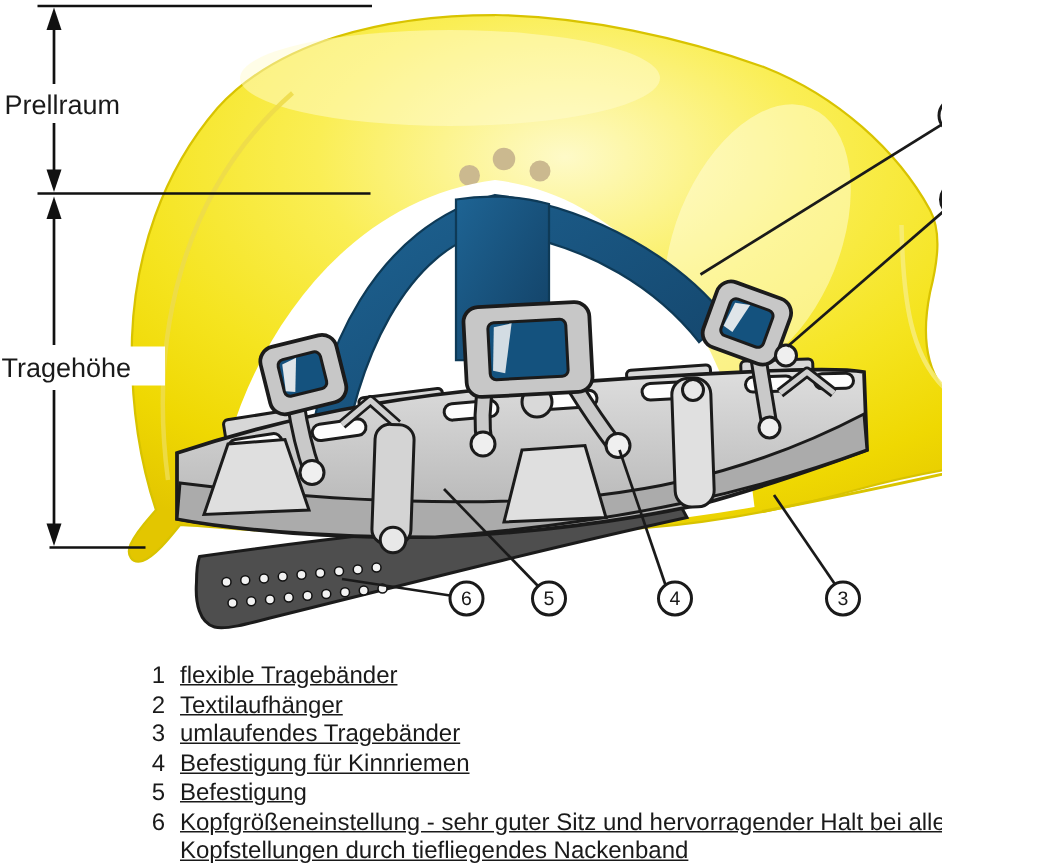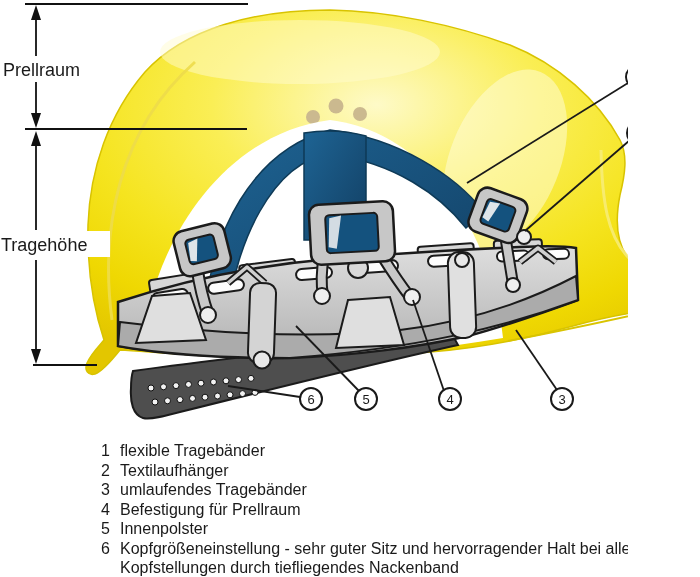--- a/index.html
+++ b/index.html
@@ -2,21 +2,21 @@
 <html><head>
 <meta charset="utf-8">
 <style>
   html,body{margin:0;padding:0;background:#fff;}
   #stage{position:relative;width:628px;height:577px;background:#fff;overflow:hidden;
          font-family:"Liberation Sans",sans-serif;color:#1a1a1a;}
   #stage svg{position:absolute;left:0;top:0;}
   .legend{position:absolute;left:98px;top:441px;width:572px;font-size:16px;line-height:19.5px;}
   .legend-row{display:flex;}
   .legend-num{flex:0 0 12px;text-align:right;margin-right:10px;}
-  .legend-text{flex:1;max-width:552px;}
+  .legend-text{flex:1;max-width:552px;text-decoration:underline;}
   .mlabel{font-size:18px;fill:#1a1a1a;}
   .callout-num{font-size:13px;fill:#1a1a1a;text-anchor:middle;}
   .cline{stroke:#1a1a1a;stroke-width:1.8;fill:none;}
   .ccirc{fill:#fff;stroke:#1a1a1a;stroke-width:2;}
   .mline{stroke:#111;stroke-width:1.8;}
 </style>
 </head>
 <body>
 
 <div id="stage">
@@ -226,24 +226,24 @@
     <div class="legend-row">
       <span class="legend-num">2</span>
       <span class="legend-text">Textilaufhänger</span>
     </div>
     <div class="legend-row">
       <span class="legend-num">3</span>
       <span class="legend-text">umlaufendes Tragebänder</span>
     </div>
     <div class="legend-row">
       <span class="legend-num">4</span>
-      <span class="legend-text">Befestigung für Prellraum</span>
+      <span class="legend-text">Befestigung für Kinnriemen</span>
     </div>
     <div class="legend-row">
       <span class="legend-num">5</span>
-      <span class="legend-text">Innenpolster</span>
+      <span class="legend-text">Befestigung</span>
     </div>
     <div class="legend-row">
       <span class="legend-num">6</span>
       <span class="legend-text">Kopfgrößeneinstellung - sehr guter Sitz und hervorragender Halt bei allen Kopfstellungen durch tiefliegendes Nackenband</span>
     </div>
   </div>
 </div>
 
 </body></html>

